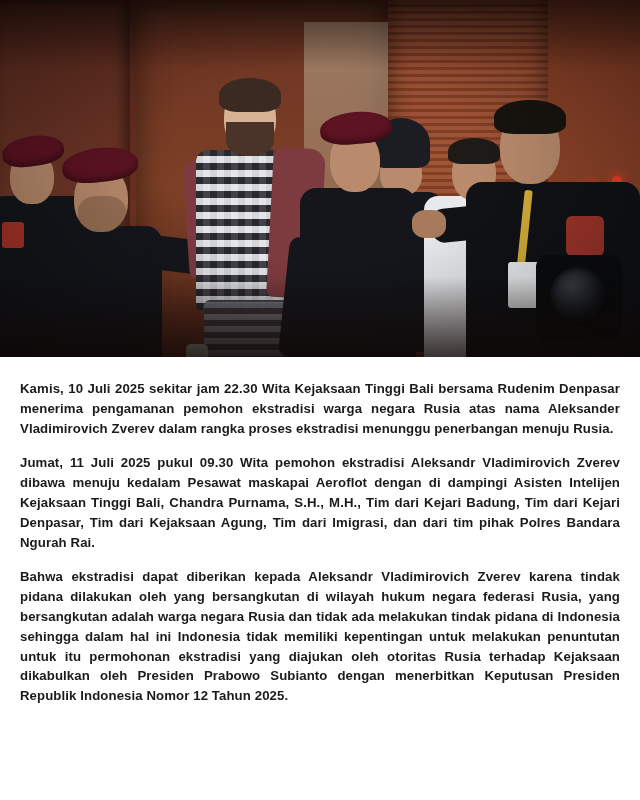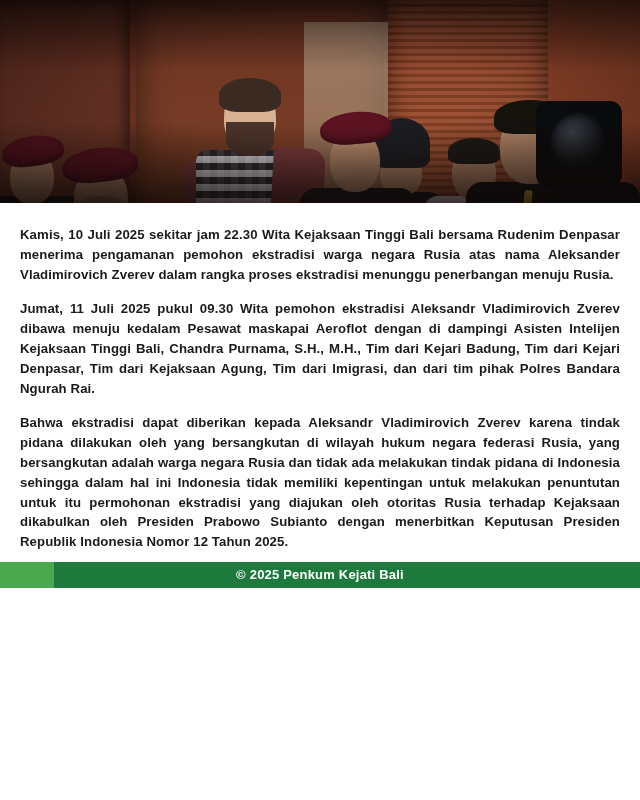--- a/index.html
+++ b/index.html
@@ -9,21 +9,21 @@
   body {
     width: 640px;
     height: 800px;
     background: #ffffff;
     font-family: "Liberation Sans", sans-serif;
     overflow: hidden;
   }
   .page {
     position: relative;
     width: 640px;
-    height: 588px;
+    height: 716px;
     display: flex;
     flex-direction: column;
     background: #ffffff;
   }
 
   
   .photo {
     position: relative;
     width: 640px;
     height: 420px;
@@ -387,18 +387,14 @@
       <div class="photo-vignette"></div>
     </div>
   </div>
 
   <div class="content">
     <p class="para">Kamis, 10 Juli 2025 sekitar jam 22.30 Wita Kejaksaan Tinggi Bali bersama Rudenim Denpasar menerima pengamanan pemohon ekstradisi warga negara Rusia atas nama Aleksander Vladimirovich Zverev dalam rangka proses ekstradisi menunggu penerbangan menuju Rusia.</p>
     <p class="para">Jumat, 11 Juli 2025 pukul 09.30 Wita pemohon ekstradisi Aleksandr Vladimirovich Zverev dibawa menuju kedalam Pesawat maskapai Aeroflot dengan di dampingi Asisten Intelijen Kejaksaan Tinggi Bali, Chandra Purnama, S.H., M.H., Tim dari Kejari Badung, Tim dari Kejari Denpasar, Tim dari Kejaksaan Agung, Tim dari Imigrasi, dan dari tim pihak Polres Bandara Ngurah Rai.</p>
     <p class="para">Bahwa ekstradisi dapat diberikan kepada Aleksandr Vladimirovich Zverev karena tindak pidana dilakukan oleh yang bersangkutan di wilayah hukum negara federasi Rusia, yang bersangkutan adalah warga negara Rusia dan tidak ada melakukan tindak pidana di Indonesia sehingga dalam hal ini Indonesia tidak memiliki kepentingan untuk melakukan penuntutan untuk itu permohonan ekstradisi yang diajukan oleh otoritas Rusia terhadap Kejaksaan dikabulkan oleh Presiden Prabowo Subianto dengan menerbitkan Keputusan Presiden Republik Indonesia Nomor 12 Tahun 2025.</p>
   </div>
 
-  <div class="footer">
-    <div class="footer-accent"></div>
-    <div class="footer-text">© 2025 Penkum Kejati Bali</div>
-  </div>
 
 </div>
 
 </body></html>

